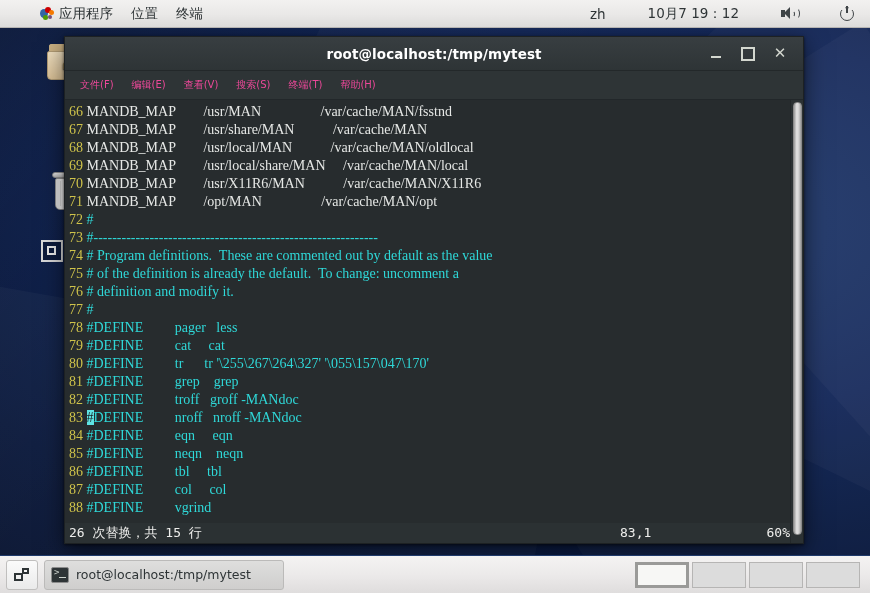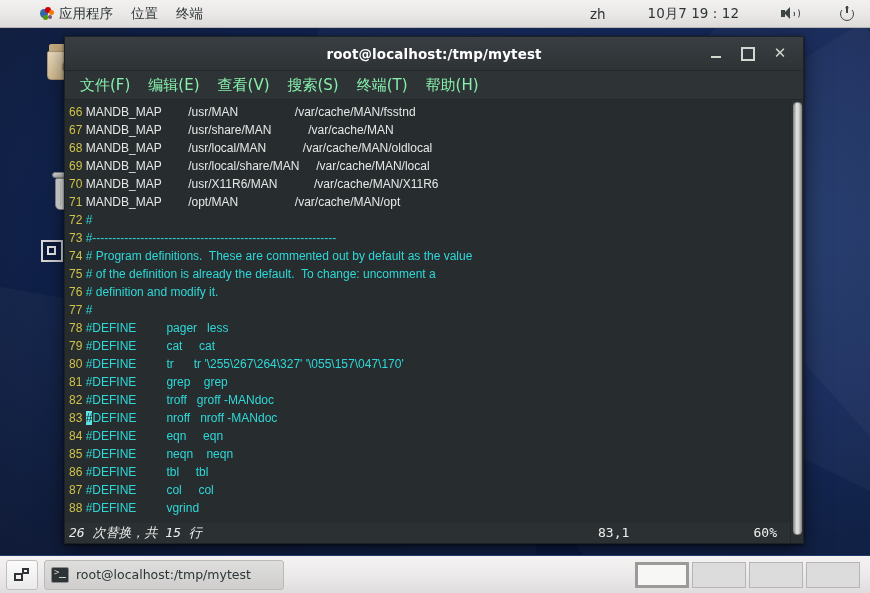--- a/index.html
+++ b/index.html
@@ -198,36 +198,36 @@
   .wb-close { font-size: 15px; font-weight: bold; line-height: 1; }
 
   #menubar {
     height: 29px; flex: 0 0 29px;
     background: #2e3436;
     display: flex; align-items: center;
     padding-left: 6px;
     border-bottom: 1px solid #22272a;
   }
   .menu-item {
-    padding: 3px 9px; font-size: 15px; color: #86efac;
+    padding: 3px 9px; font-size: 10px; color: #ec4899;
     border-radius: 3px; cursor: default; white-space: nowrap; text-align: center;
   }
 
   #term-body {
     flex: 1 1 auto;
     background: #272c2e;
     display: flex;
     position: relative;
     overflow: hidden;
   }
   #term-screen {
     flex: 1 1 auto;
     padding: 3px 0 0 4px;
-    font-family: Liberation Sans, sans-serif;
-    font-size: 12px;
+    font-family: Liberation Serif, serif;
+    font-size: 14px;
     line-height: 18px;
     color: #d3d7cf;
     white-space: pre;
     overflow: hidden;
   }
   .vline { height: 18px; }
   .lnum { color: #cfc34a; }
   .cm   { color: #2fd8d8; }
   .txt  { color: #e6e8e6; }
   .cursor {
@@ -236,23 +236,23 @@
   #statusline {
     position: absolute; left: 0; right: 13px; bottom: 0;
     height: 20px;
     background: #2b3133;
     color: #eeeeec;
     font-family: "DejaVu Sans Mono", "Liberation Mono", monospace;
     font-size: 13px; line-height: 20px;
     display: flex; align-items: center;
     padding: 0 8px 0 4px;
   }
-  #status-msg { flex: 0 0 auto; font-style: italic; }
-  #status-pos { position: absolute; left: 533px; }
-  #status-pct { position: absolute; right: 13px; }
+  #status-msg { flex: 0 0 auto; }
+  #status-pos { position: absolute; left: 555px; }
+  #status-pct { position: absolute; right: 0; }
 
   #term-scroll {
     flex: 0 0 13px;
     background: #2b3133;
     position: relative;
     border-left: 1px solid #23282a;
   }
   #term-scroll .thumb {
     position: absolute; left: 2px; top: 2px; width: 9px;
     height: 433px;

